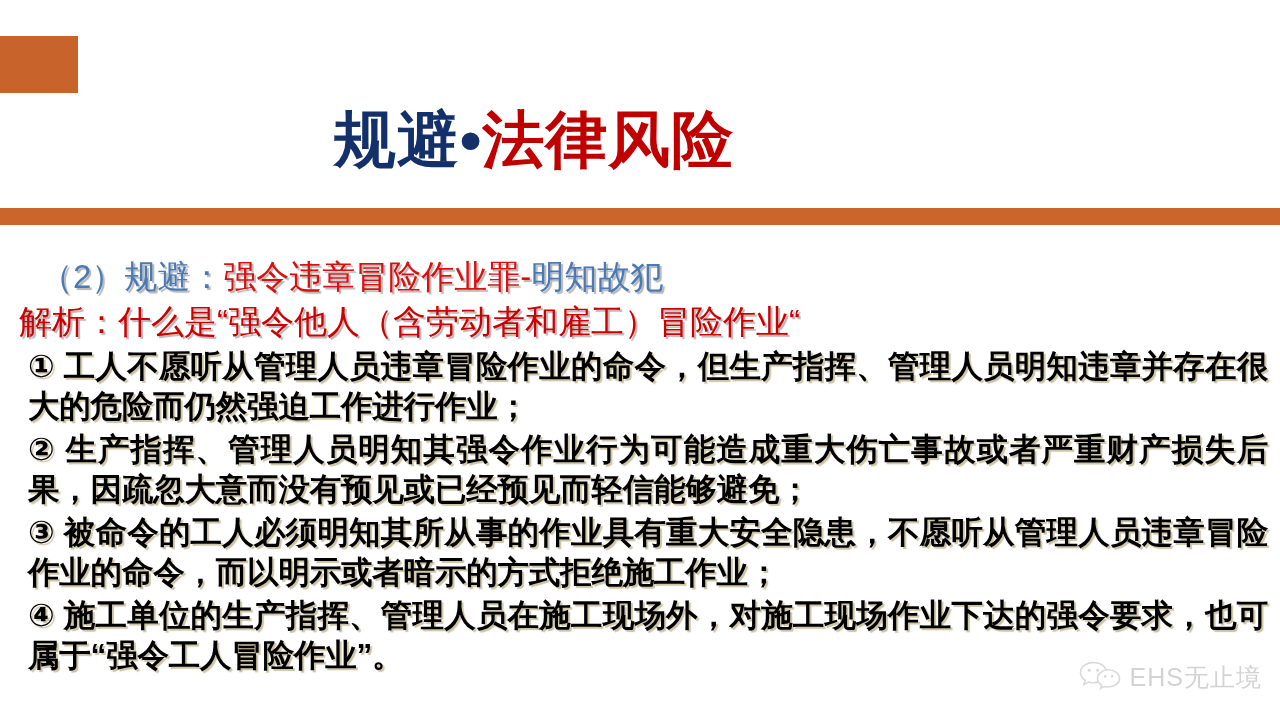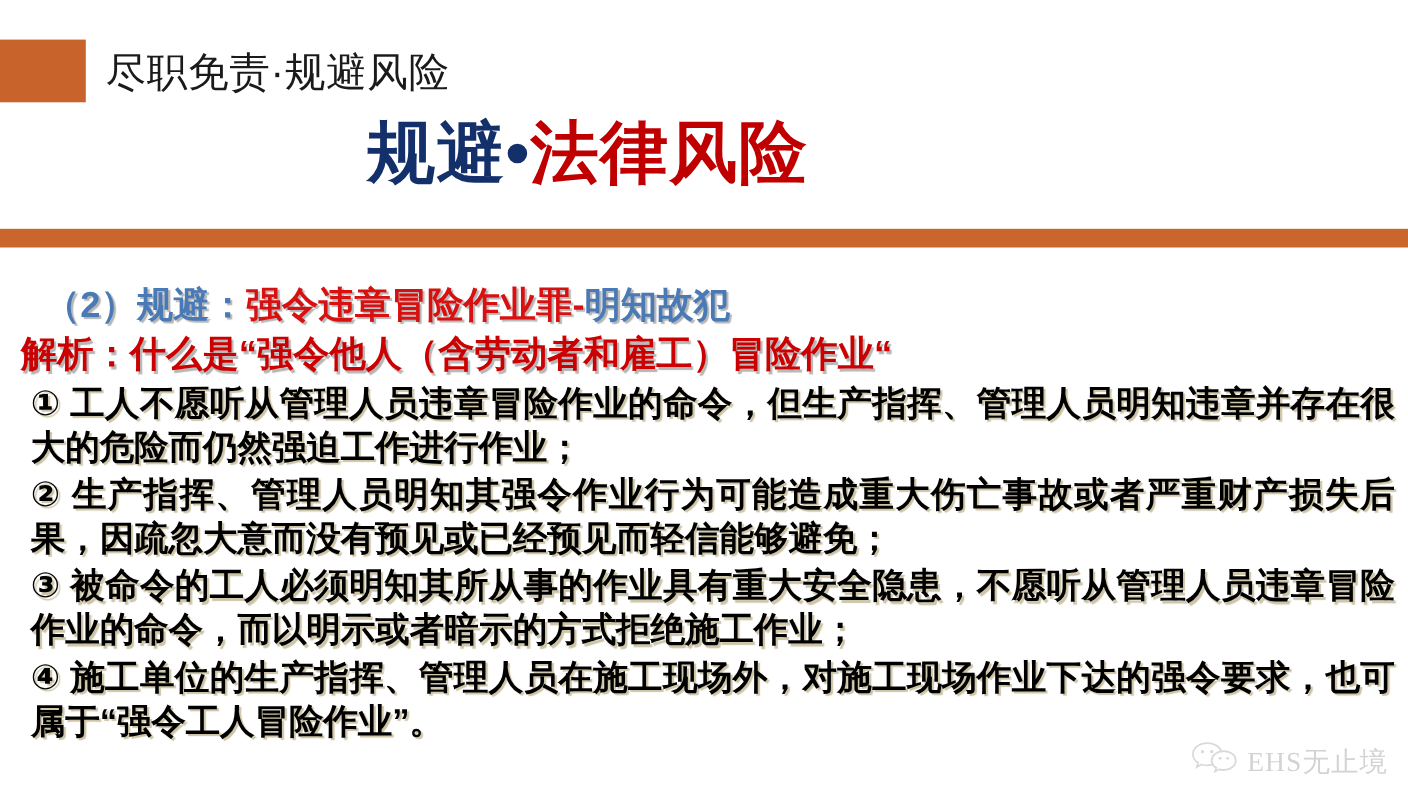--- a/index.html
+++ b/index.html
@@ -72,21 +72,21 @@
     position: absolute;
     left: 0;
     top: 255px;
     width: 1280px;
     height: 465px;
   }
 
   .heading-line {
     font-size: 33px;
     line-height: 43px;
-    font-weight: 700;
+    font-weight: 400;
     white-space: nowrap;
     text-shadow: 2px 2px 1px rgba(120, 120, 120, 0.55);
   }
   .heading-line.l1 {
     margin-left: 40px;
     letter-spacing: 0px;
   }
   .heading-line.l2 {
     margin-left: 19px;
     margin-top: 2px;
@@ -106,44 +106,42 @@
     text-shadow: 2px 2px 1px rgba(196, 186, 150, 0.85);
     letter-spacing: -0.2px;
     text-align: justify;
     text-justify: inter-character;
   }
 
   
   .watermark {
     position: absolute;
     right: 18px;
-    bottom: 12px;
+    bottom: 26px;
     display: flex;
-    align-items: flex-end;
+    align-items: center;
     gap: 6px;
     opacity: 0.62;
     pointer-events: none;
-    font-family: Liberation Serif, serif;
   }
   .watermark .wm-icon { display: block; }
   .watermark .wm-text {
     font-size: 25px;
     line-height: 28px;
     color: #b9b9b9;
     letter-spacing: 1px;
     white-space: nowrap;
   }
 </style>
 </head>
 <body>
 
 <div class="slide">
 
   <div class="header-block"></div>
-  <div class="header-title">尽职免责·规避风险</div>
 
   <div class="main-title">
     <span class="part-blue">规避•</span><span class="part-red">法律风险</span>
   </div>
 
   <div class="divider-bar"></div>
 
   <div class="body-area">
 
     <div class="heading-line l1">

